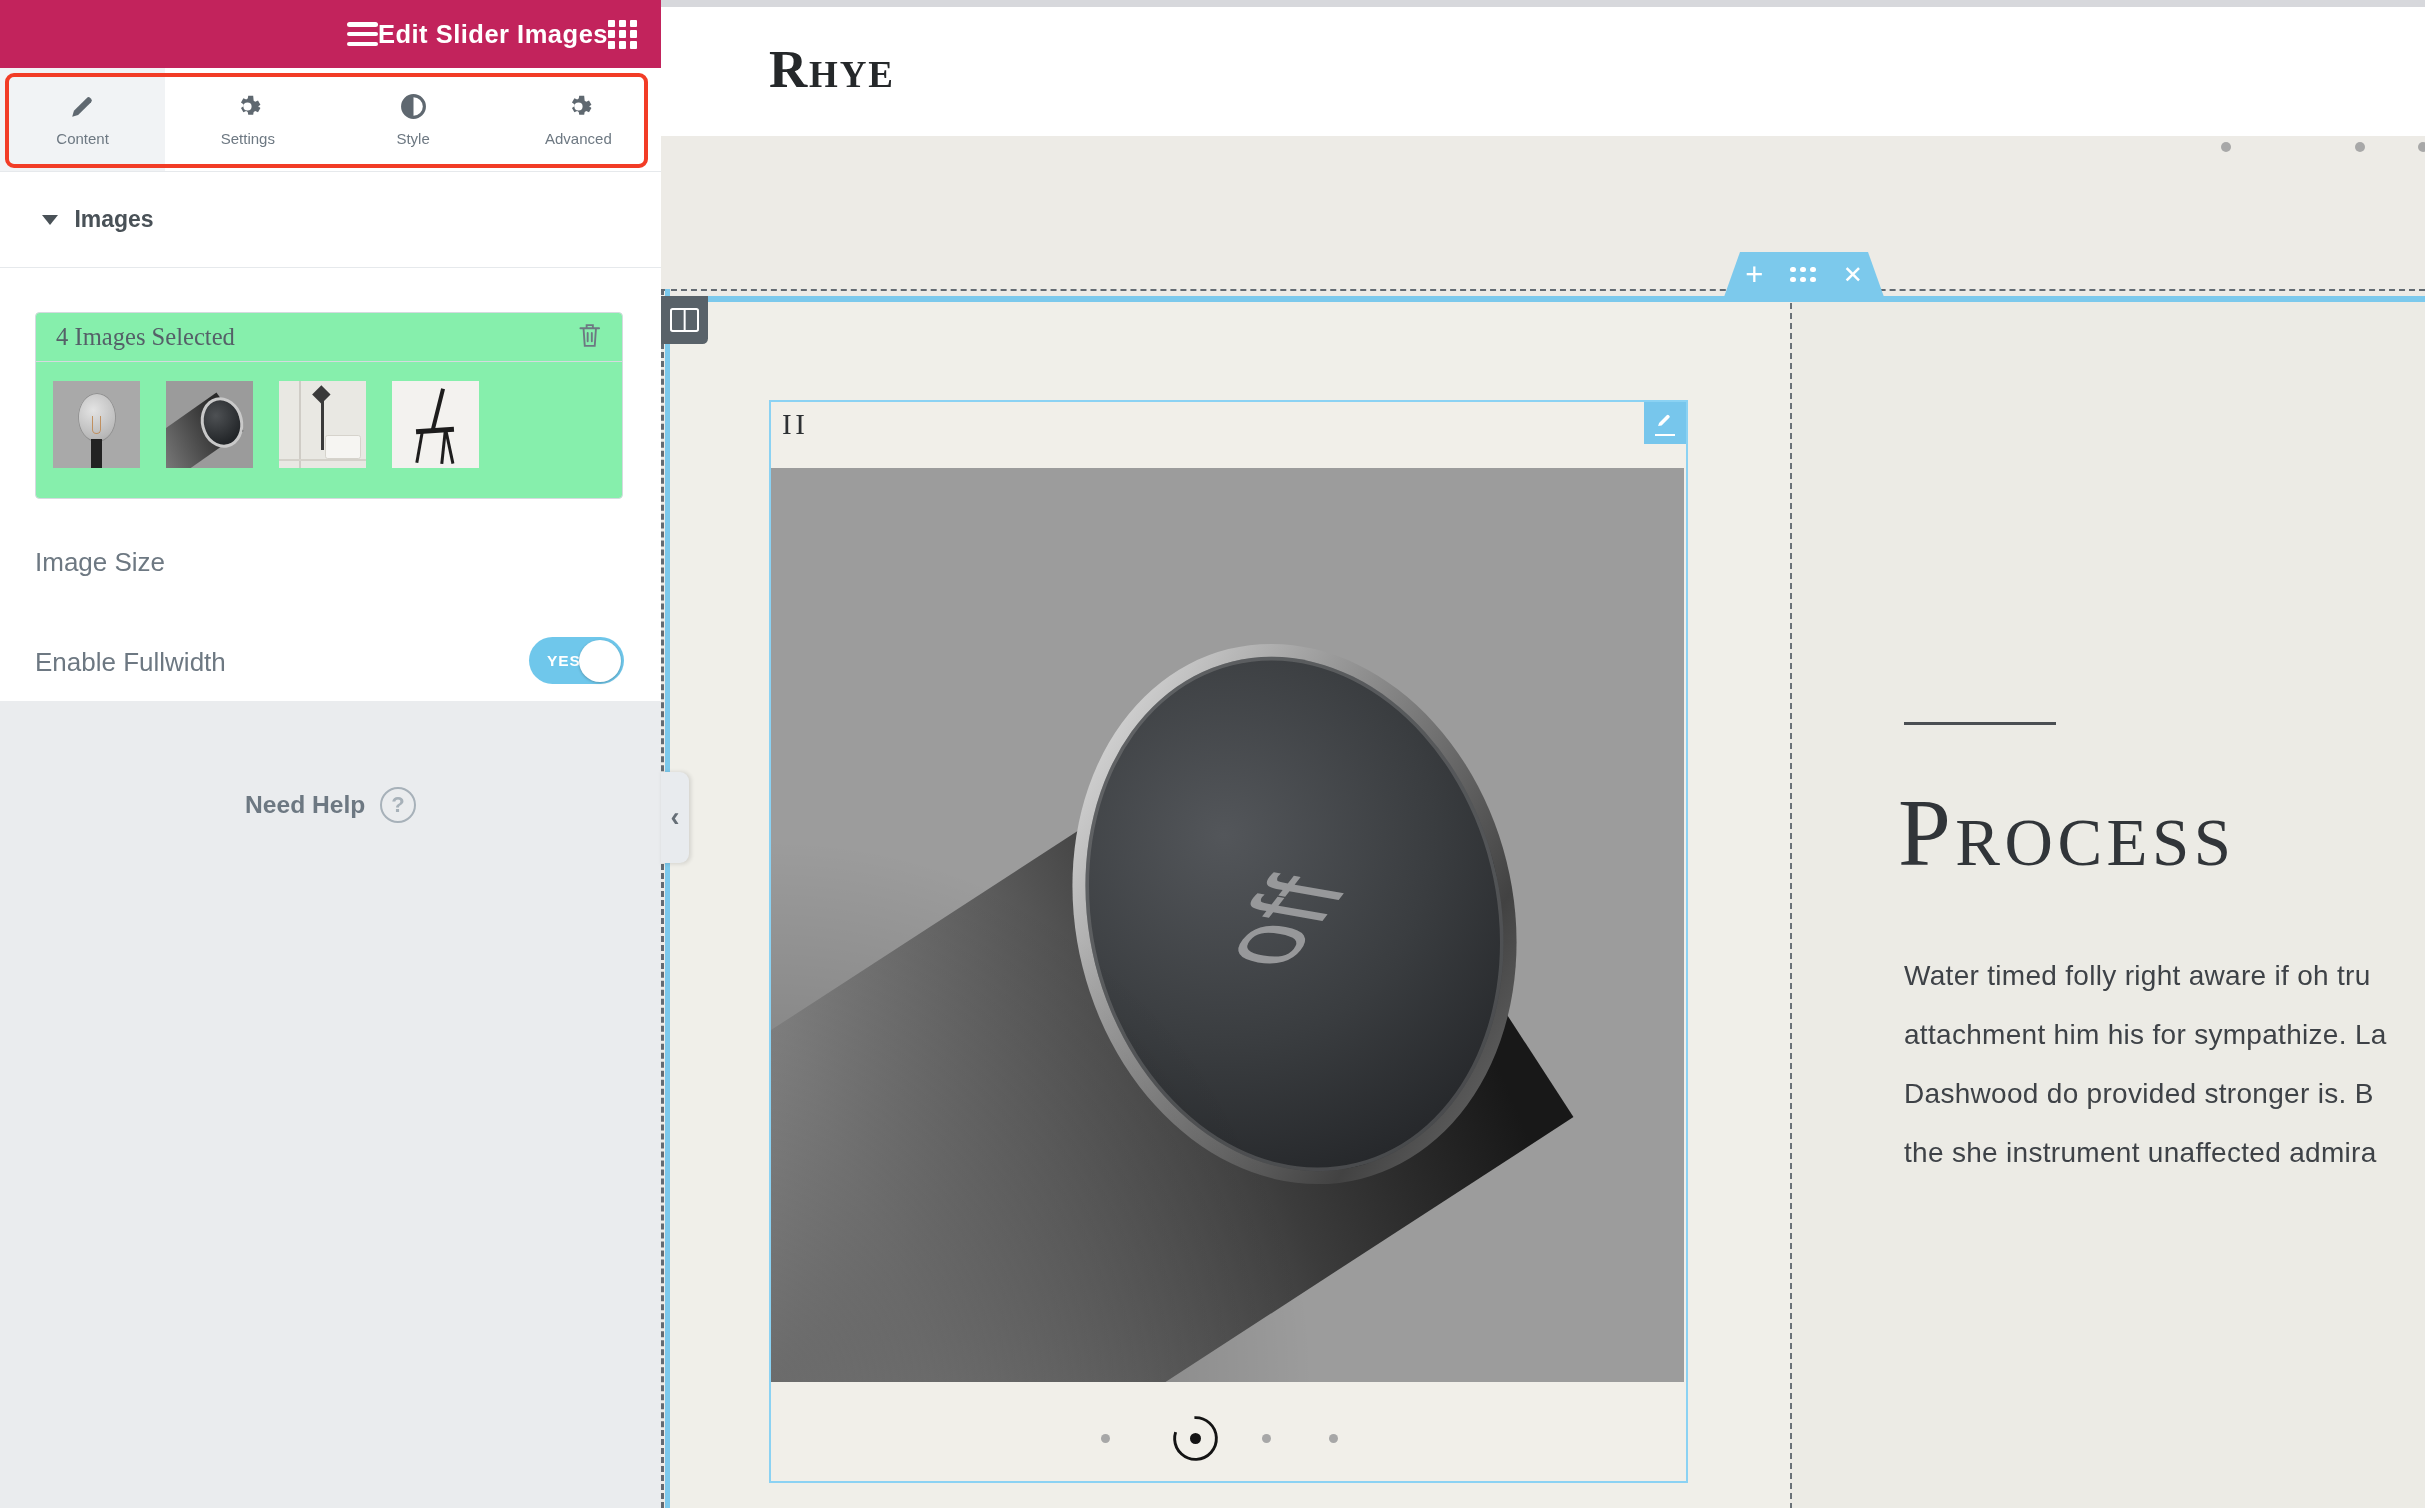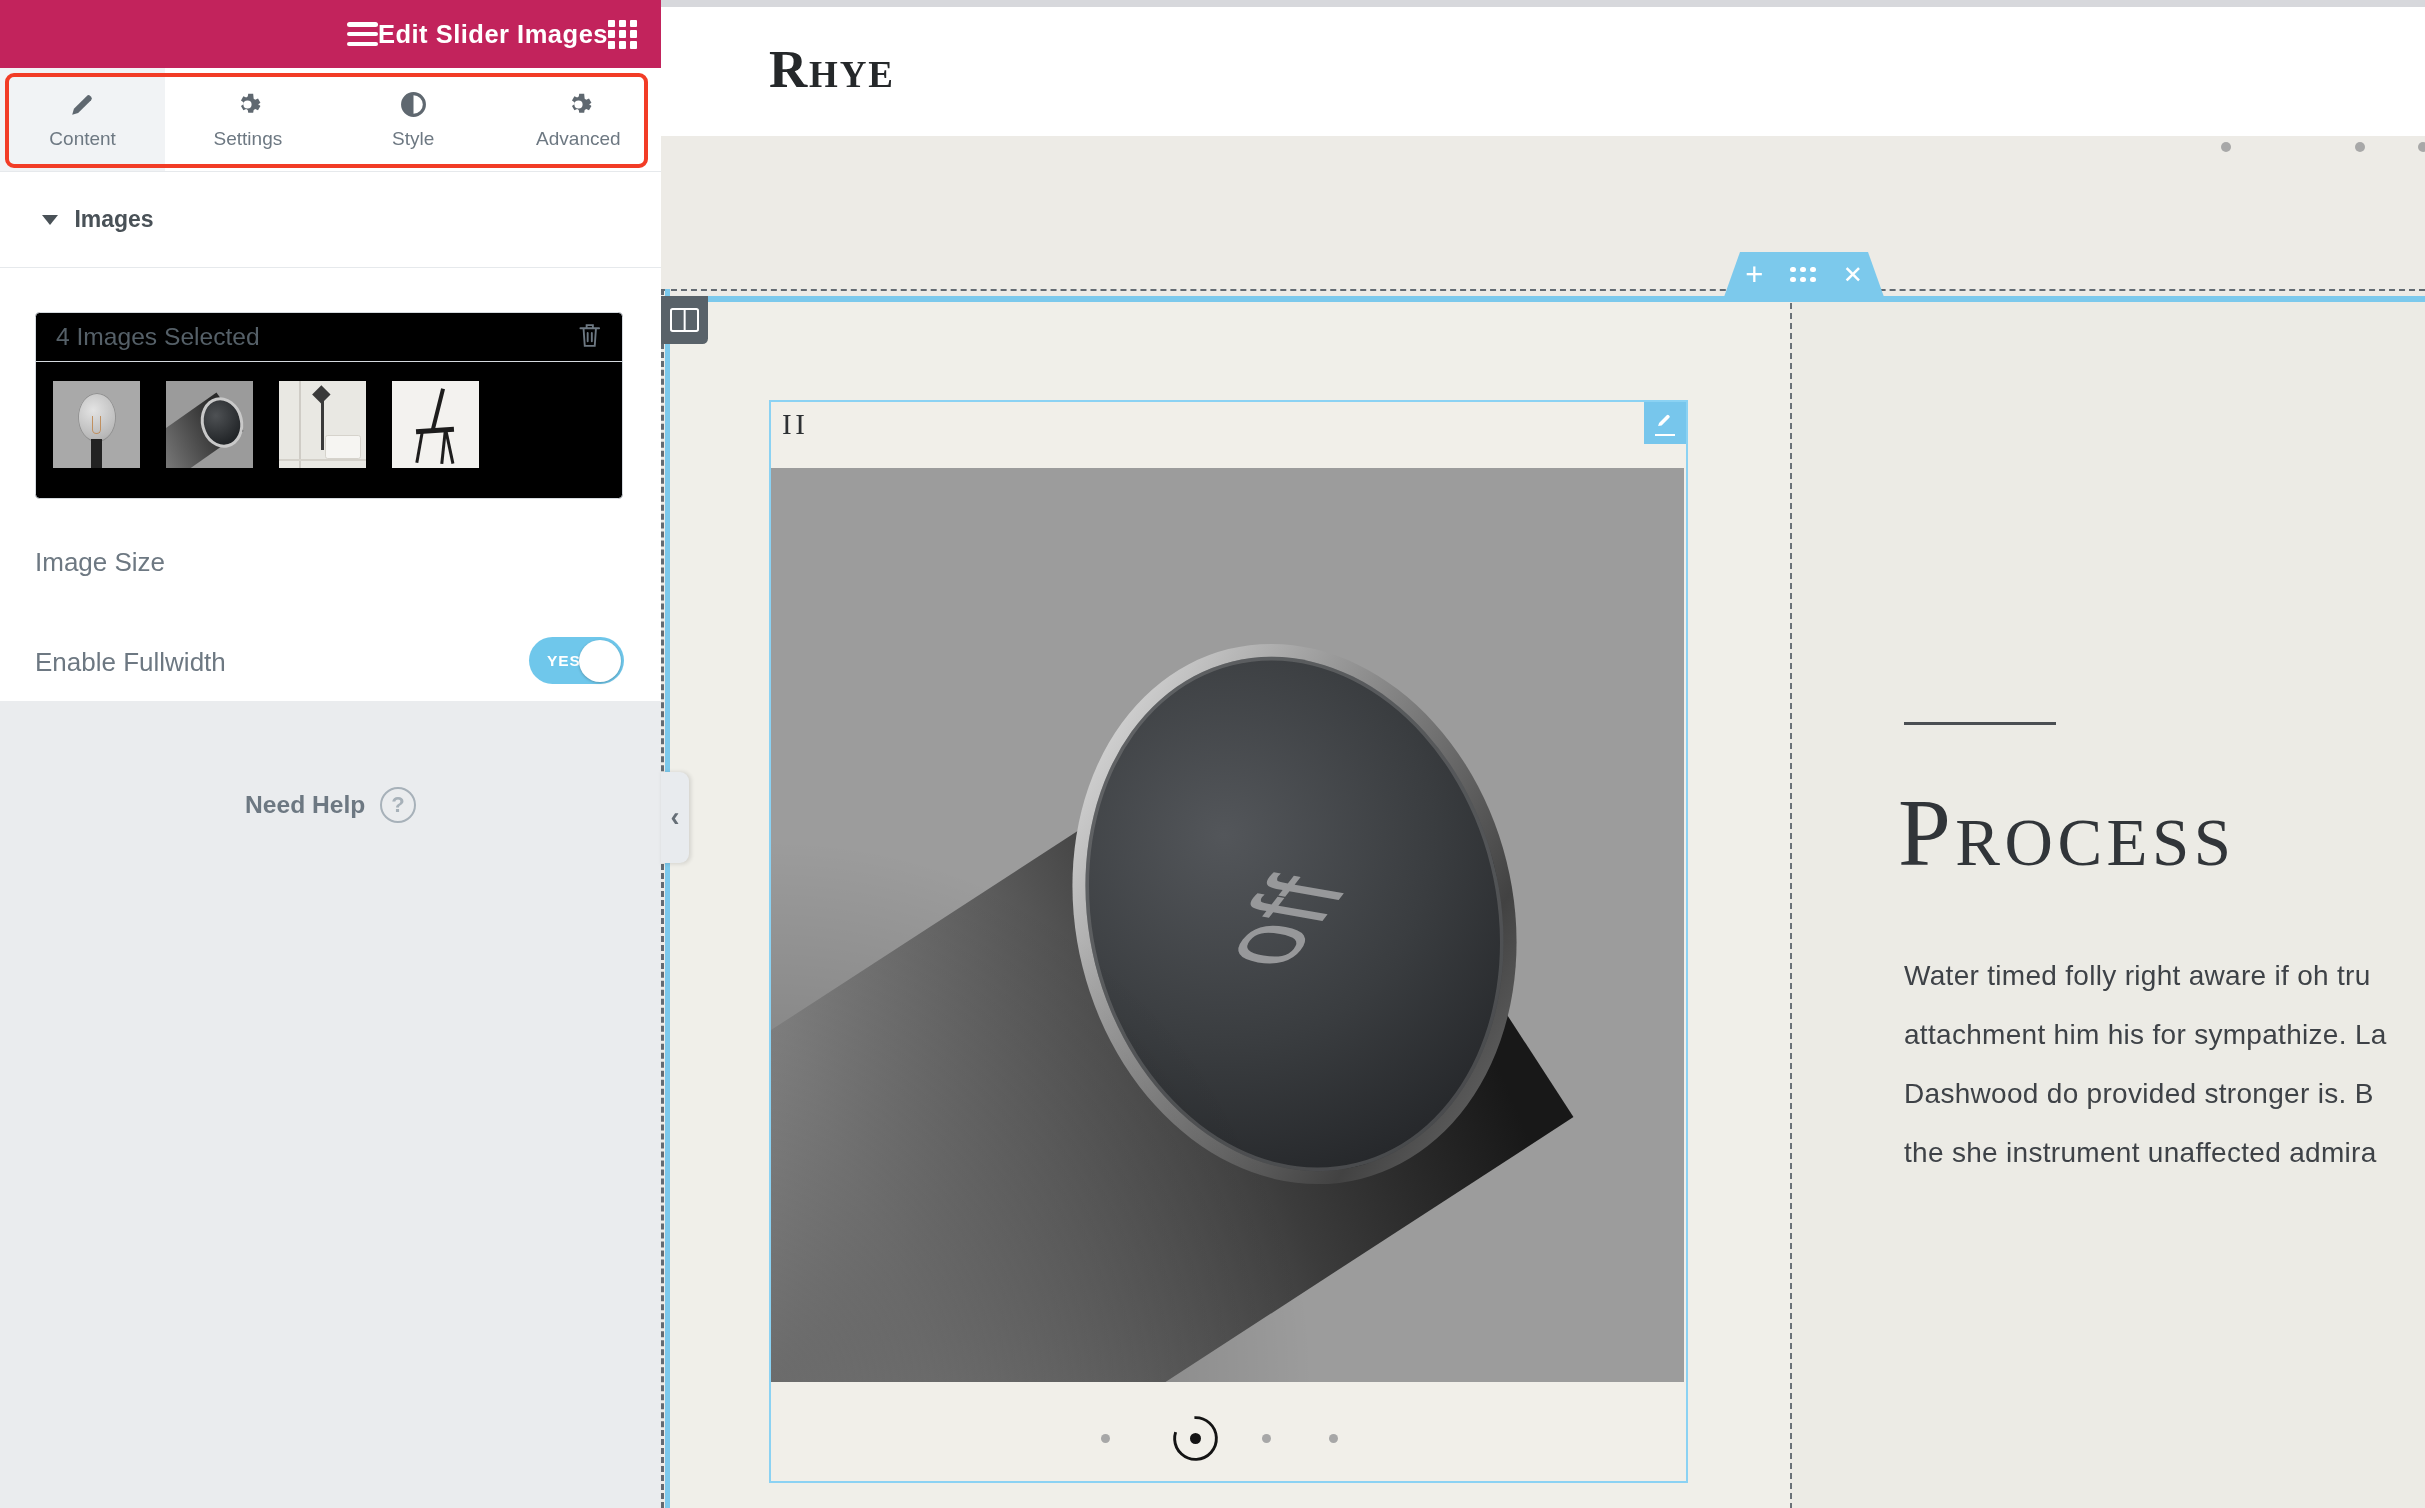--- a/index.html
+++ b/index.html
@@ -19,33 +19,33 @@
   .grid-icon { width:29px; height:29px; display:grid; grid-template-columns:repeat(3,7.3px);
     grid-template-rows:repeat(3,7.3px); gap:3.6px; }
   .grid-icon i { background:#fff; border-radius:0.9px; }
 
   #tabs { left:0; top:68px; width:661px; height:104px; background:#fff; display:flex;
     border-bottom:0.9px solid #e6e9ec; }
   .tab { flex:1; display:flex; flex-direction:column; align-items:center; justify-content:center;
     gap:9px; color:#5f6870; cursor:pointer; }
   .tab.active { background:#f1f3f5; }
   .tab svg { width:29px; height:29px; fill:#5f6870; }
-  .tab .tab-label { font-size:19px; color:#6d7882; }
+  .tab .tab-label { font-size:15px; color:#6d7882; }
   #tabs-annotation { left:4.5px; top:73px; width:643px; height:95px;
     border:4.5px solid #f23c26; border-radius:9px; pointer-events:none; z-index:9; }
 
   #panel-body { left:0; top:172px; width:661px; height:529px; background:#fff; }
   #images-header { left:0; top:172px; width:661px; height:96px; background:#fff;
     border-bottom:0.9px solid #e6e9ec; display:flex; align-items:center; padding-left:42px; gap:16.4px; }
   .caret-down { width:0; height:0; border-left:8.2px solid transparent; border-right:8.2px solid transparent;
     border-top:10px solid #495157; }
   #images-title { font-size:23px; font-weight:bold; color:#495157; }
 
-  #gallery-box { left:35px; top:312px; width:588px; height:187px; background:#000000;
-    border:0.9px solid #d5dadf; border-radius:4.5px; }
+  #gallery-box { left:35px; top:312px; width:588px; height:187px; background:#86efac;
+    border:0.9px solid #d5dadf; border-radius:4.5px;font-family:Liberation Serif, serif; }
   #gallery-box-header { height:49px; border-bottom:0.9px solid #d5dadf; display:flex;
     align-items:center; justify-content:space-between; padding:0 20px; }
   #gallery-count { font-size:24.6px; color:#556068; }
   .trash svg { width:25.5px; height:27px; stroke:#6d7882; fill:none; stroke-width:1.8; stroke-linecap:round; }
   #thumbs { display:flex; gap:26px; padding:19px 0 0 17.3px; }
   .thumb { width:87px; height:87px; position:relative; overflow:hidden; cursor:pointer; }
 
   .t-bulb { background:#a9a9a9; }
   .t-bulb .glass { position:absolute; left:24.6px; top:12px; width:38px; height:49px; border-radius:50%;
      background:radial-gradient(circle at 40% 35%, #e3e3e3, #b9b9b9 70%, #9f9f9f); box-shadow:inset 0 0 0 0.9px #8f8f8f; }

